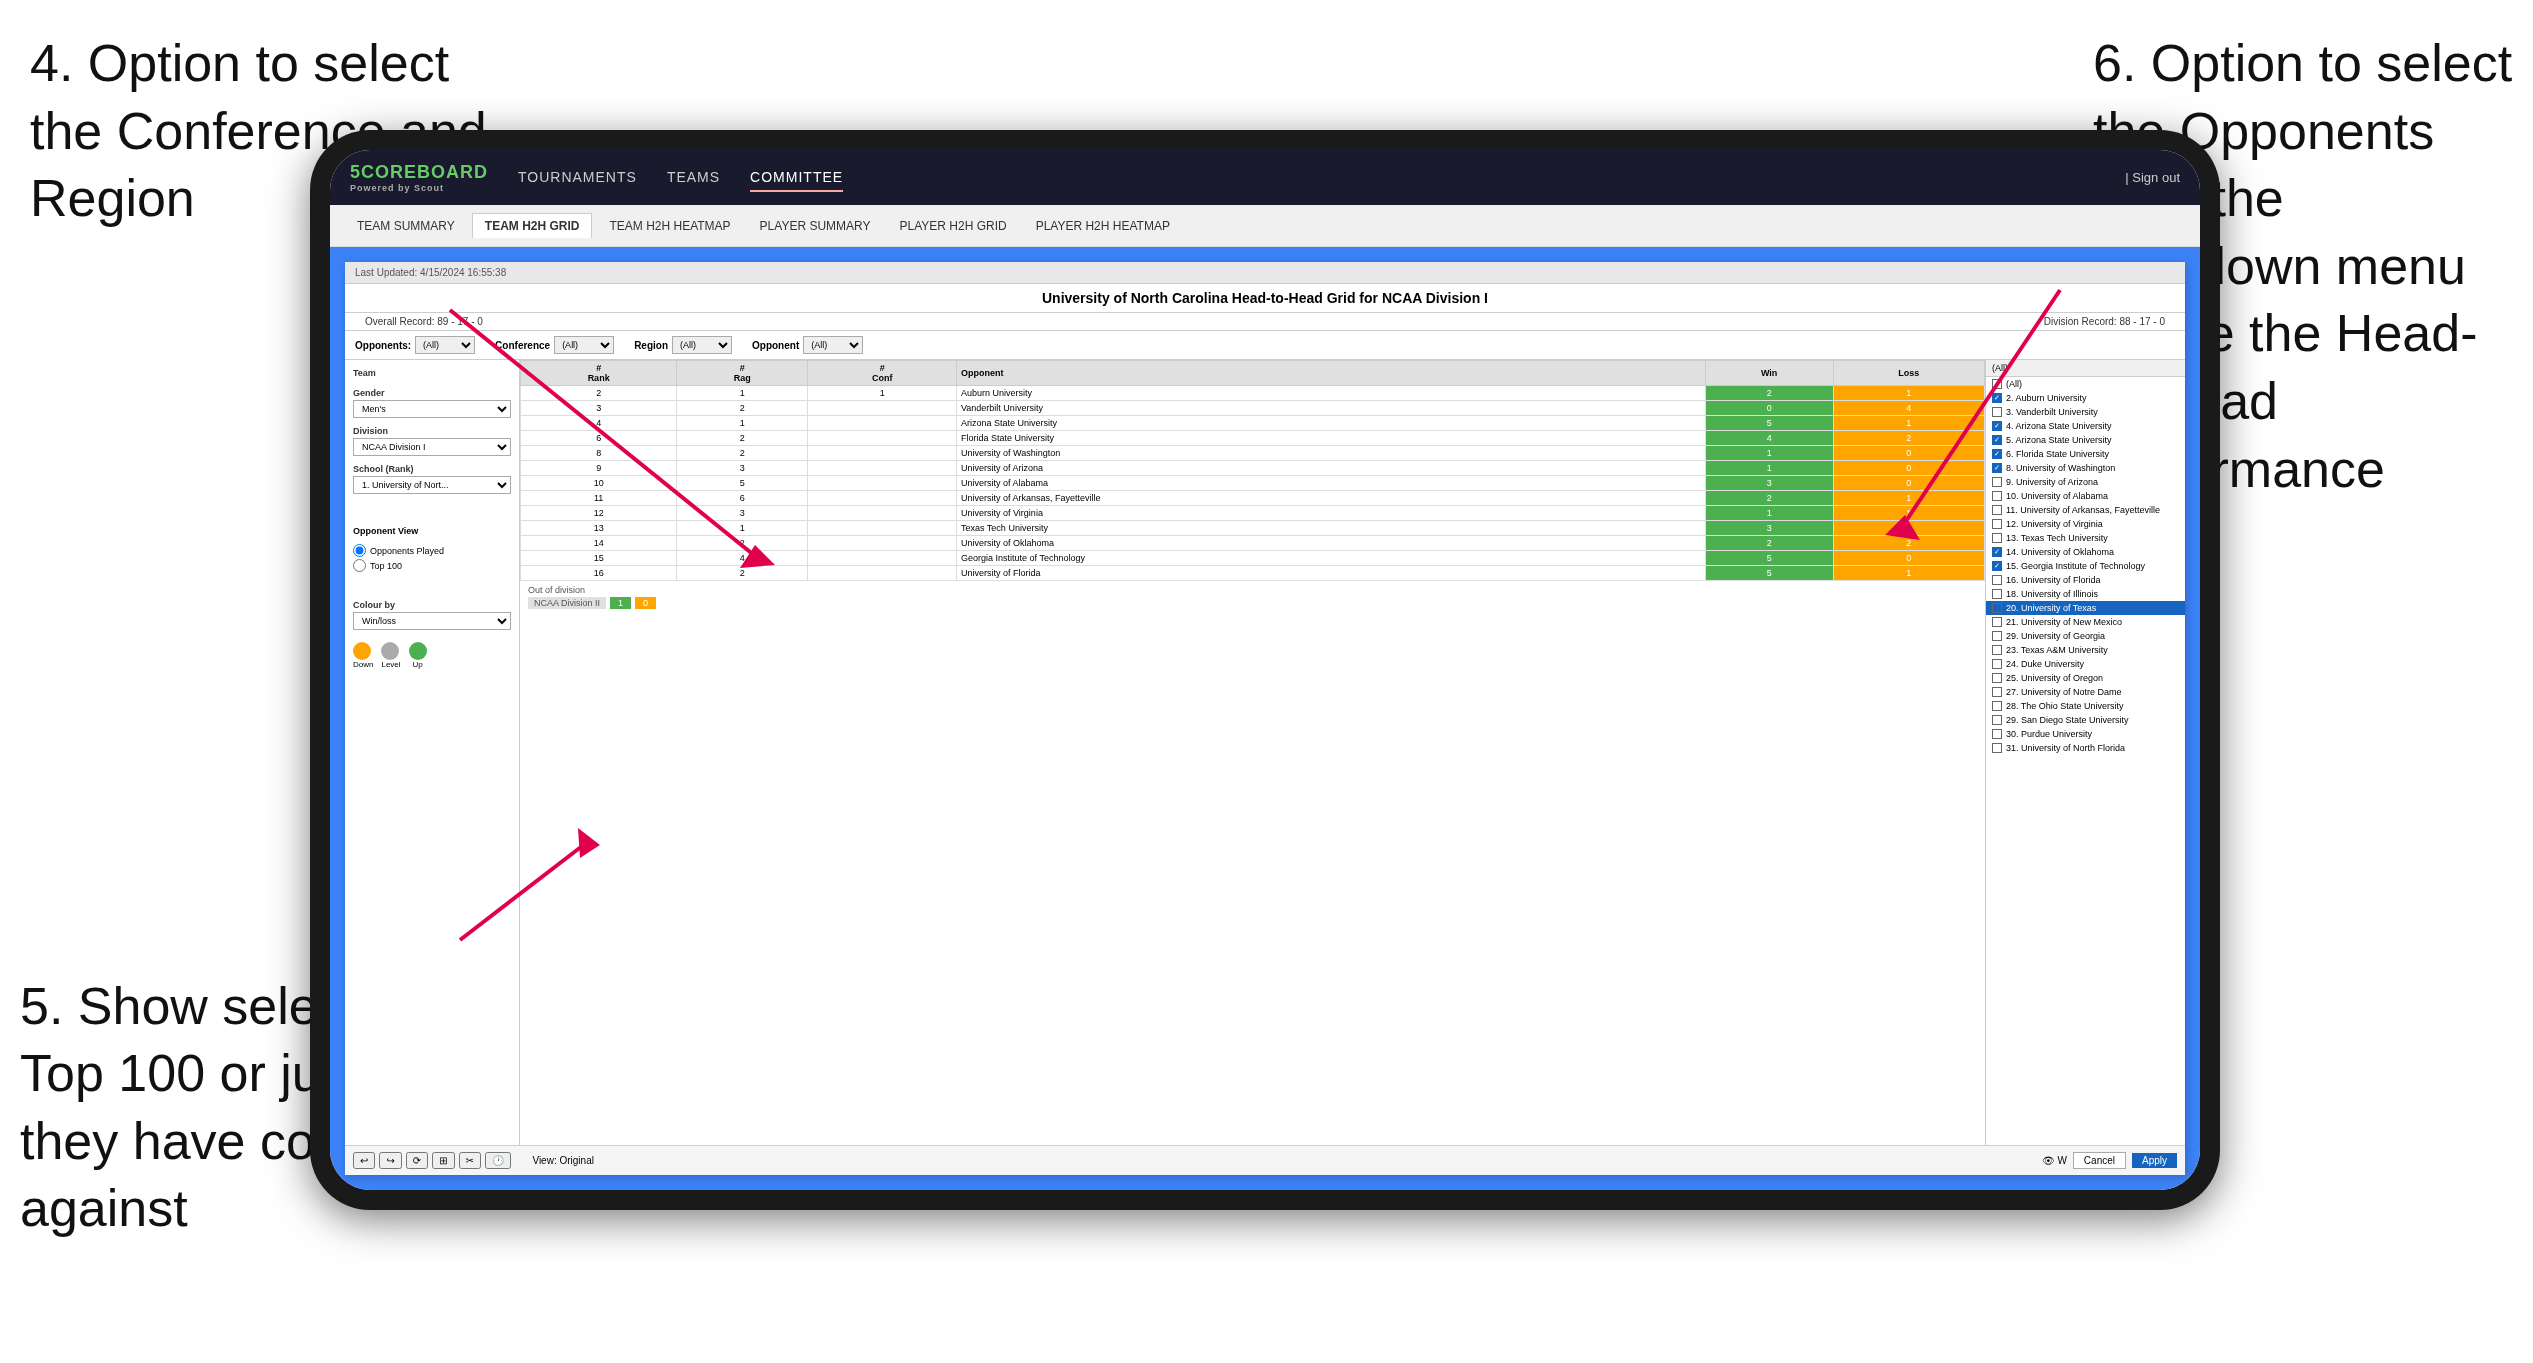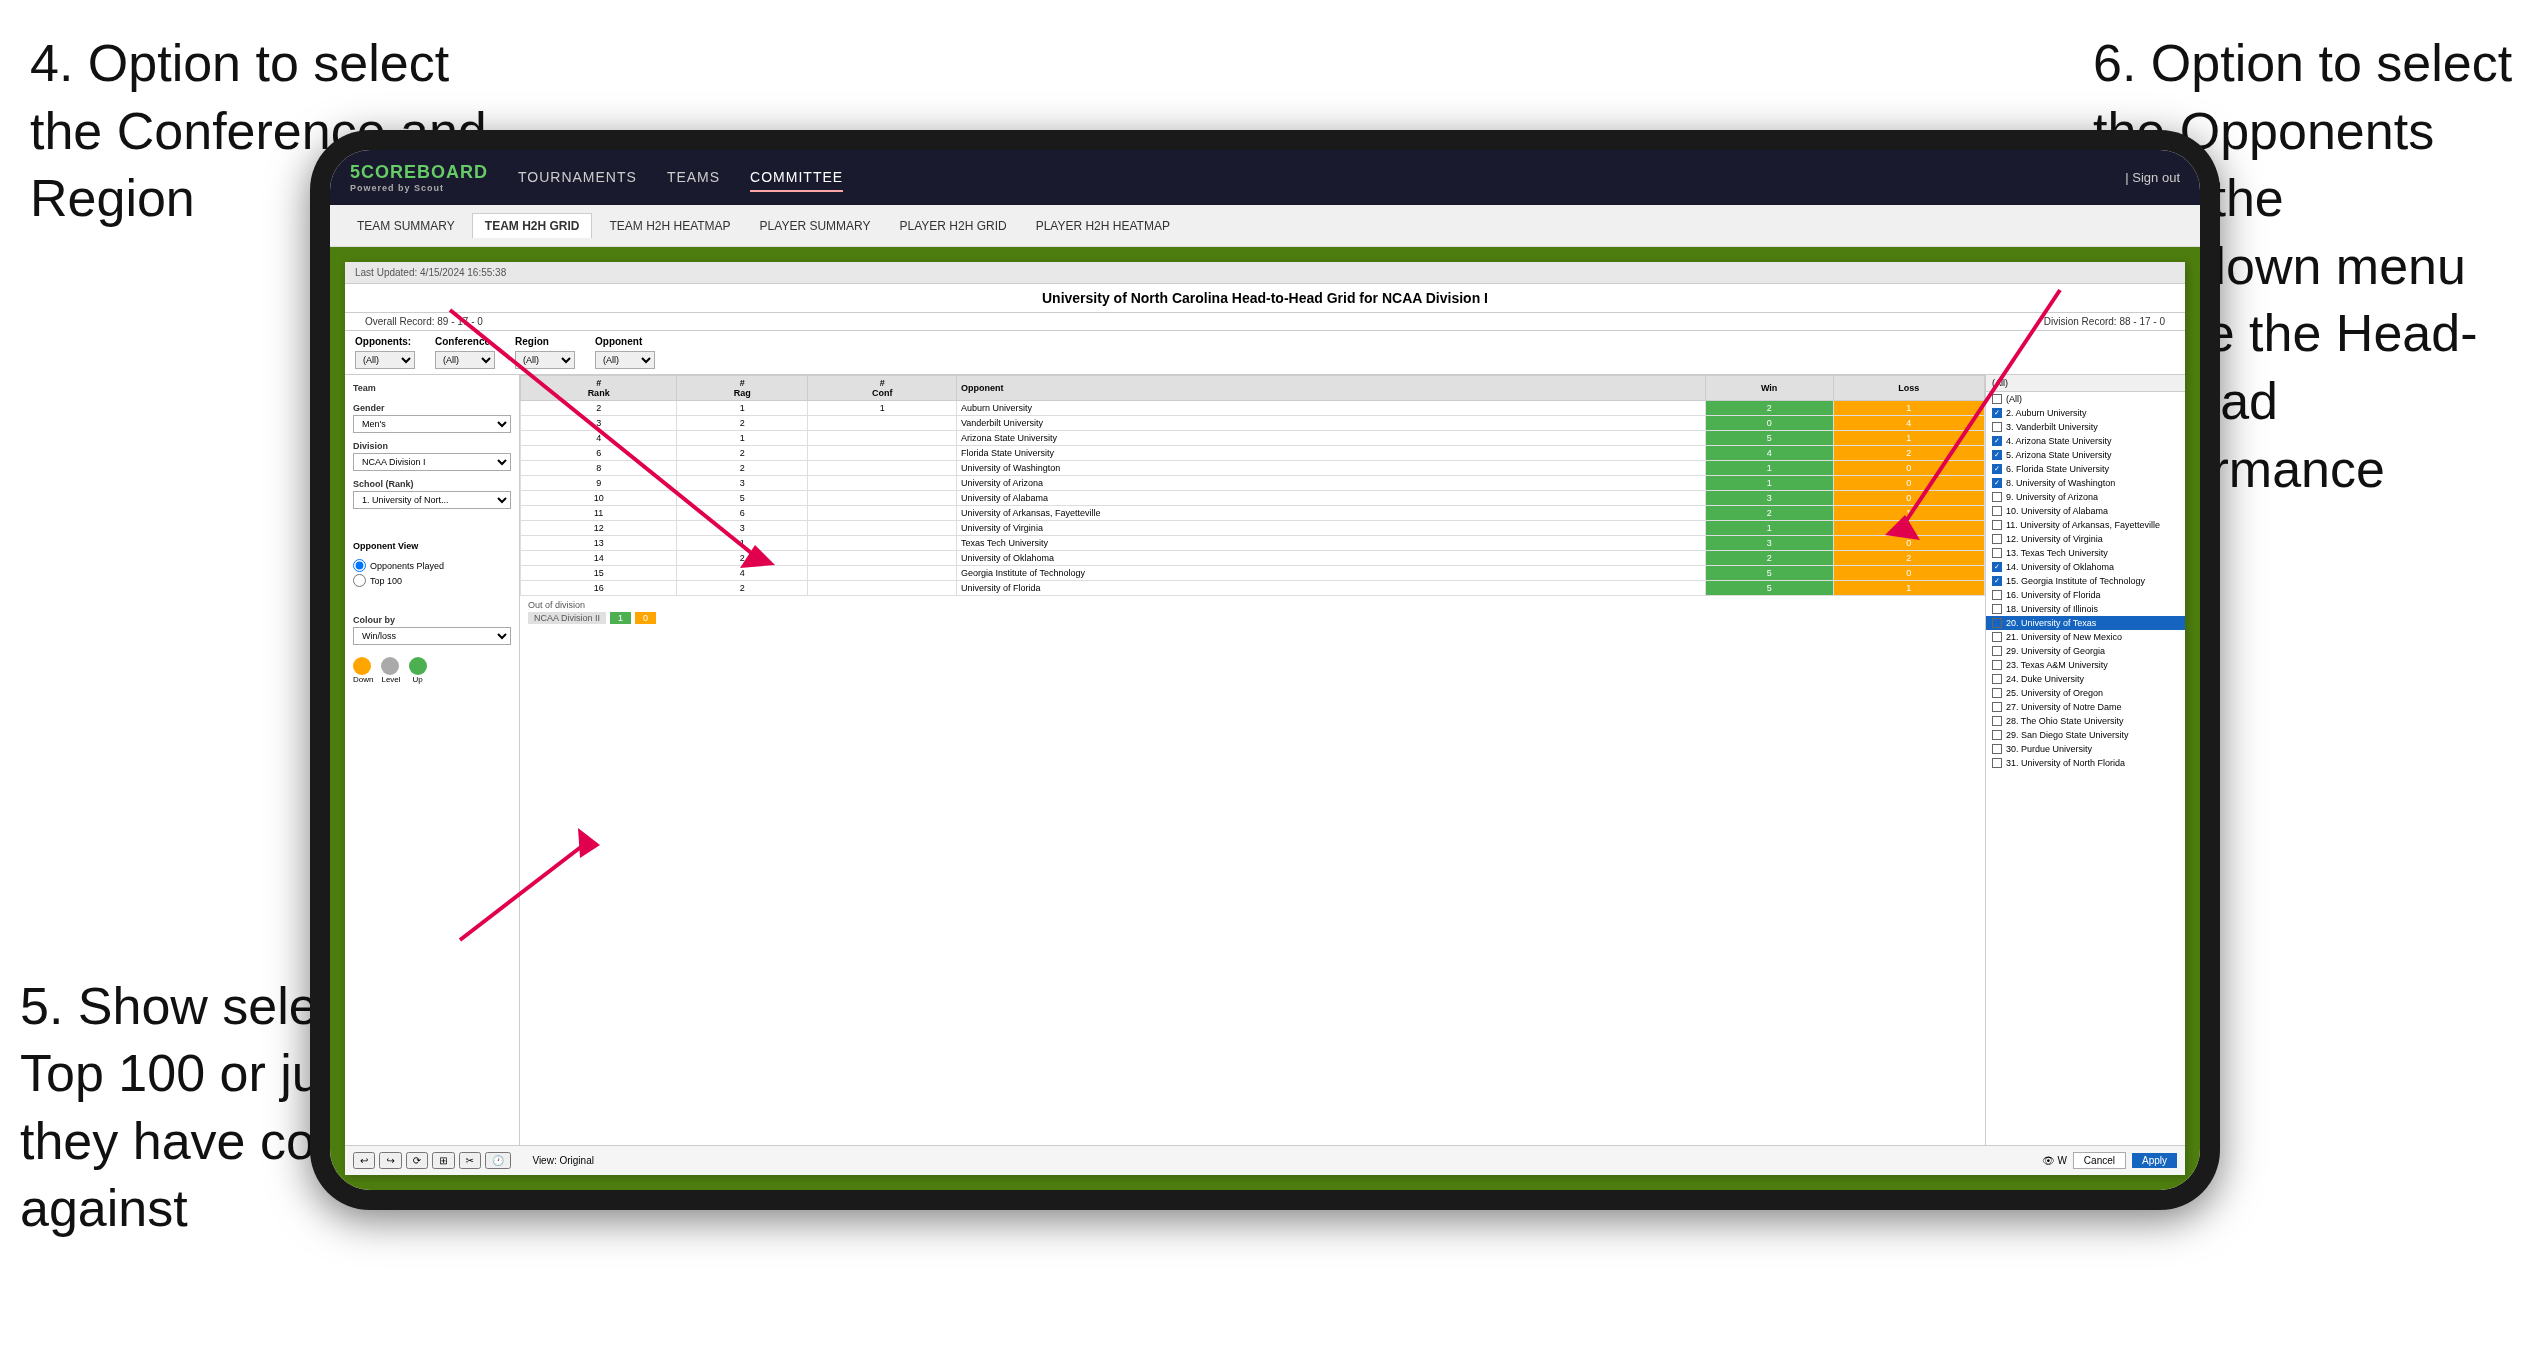--- a/index.html
+++ b/index.html
@@ -111,21 +111,21 @@
     .sub-nav-item.active {
       background: #fff;
       border: 1px solid #ccc;
       border-bottom: none;
       font-weight: bold;
     }
 
     
     .main-content {
       flex: 1;
-      background: #4d7c0f;
+      background: #3b82f6;
       display: flex;
       align-items: center;
       justify-content: center;
       padding: 15px;
       overflow: hidden;
     }
 
     
     .dashboard {
       background: #fff;
@@ -243,23 +243,22 @@
       display: flex;
       gap: 20px;
       padding: 5px 10px;
       border-bottom: 1px solid #ccc;
       align-items: center;
       font-size: 10px;
     }
 
     .filter-group {
       display: flex;
-      align-items: flex-start;
+      align-items: center;
       gap: 4px;
-      flex-direction: column;
     }
 
     .filter-group label {
       font-weight: bold;
       font-size: 10px;
     }
 
     .filter-select {
       font-size: 9px;
       border: 1px solid #aaa;

